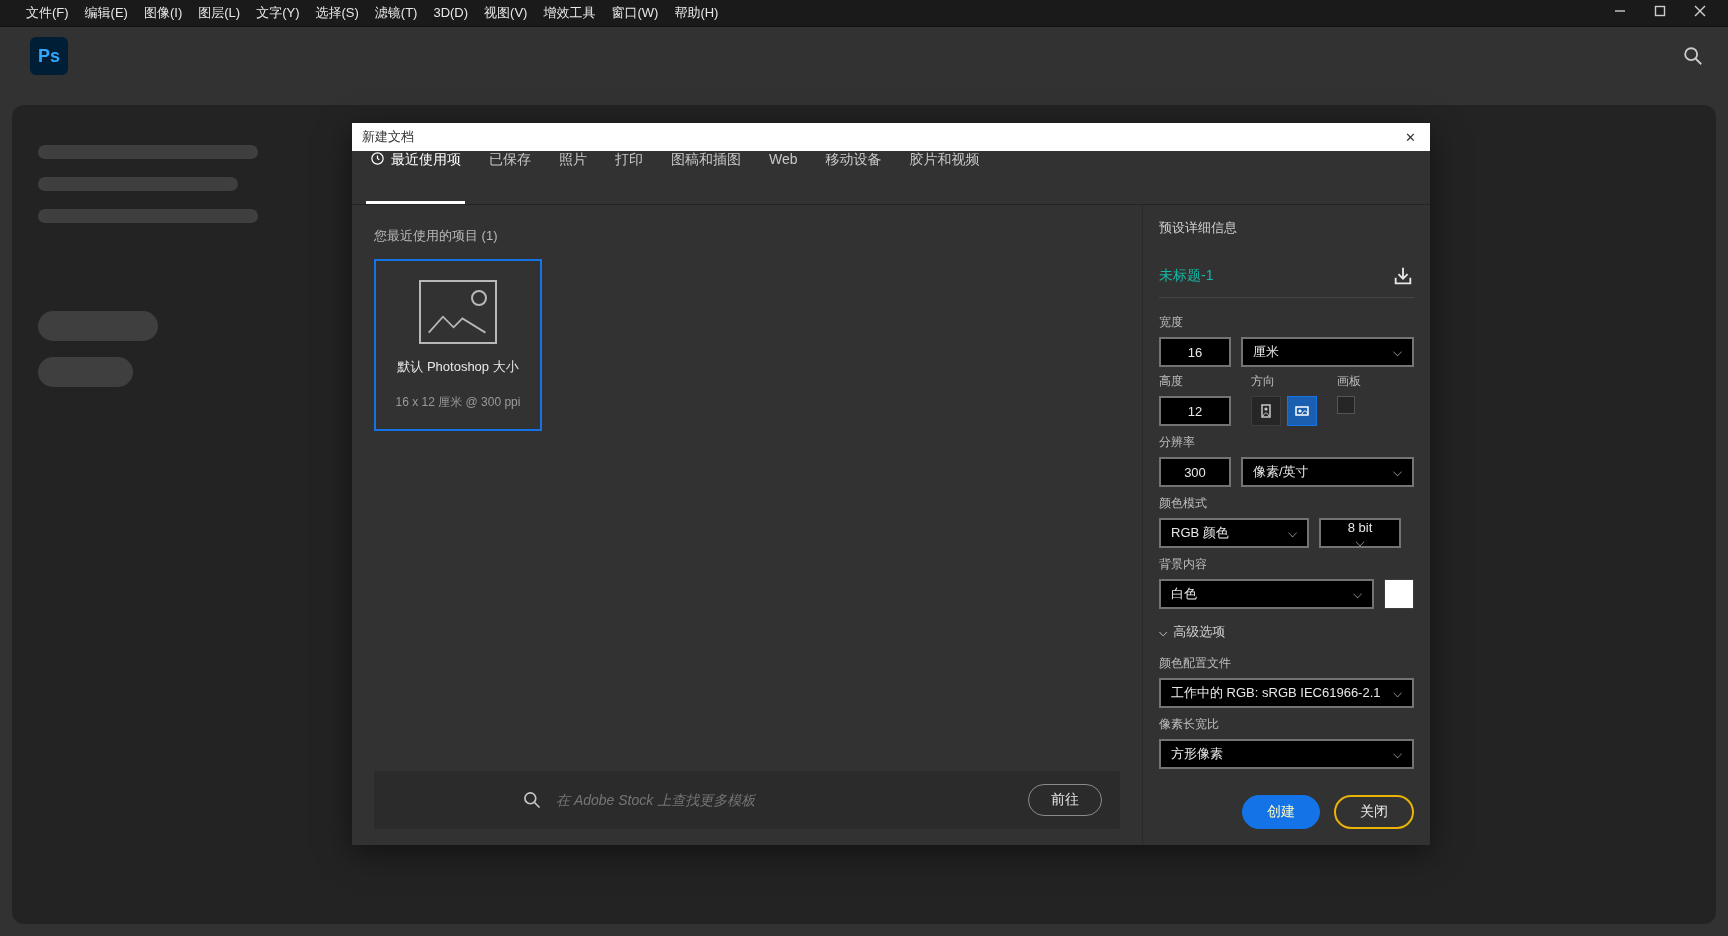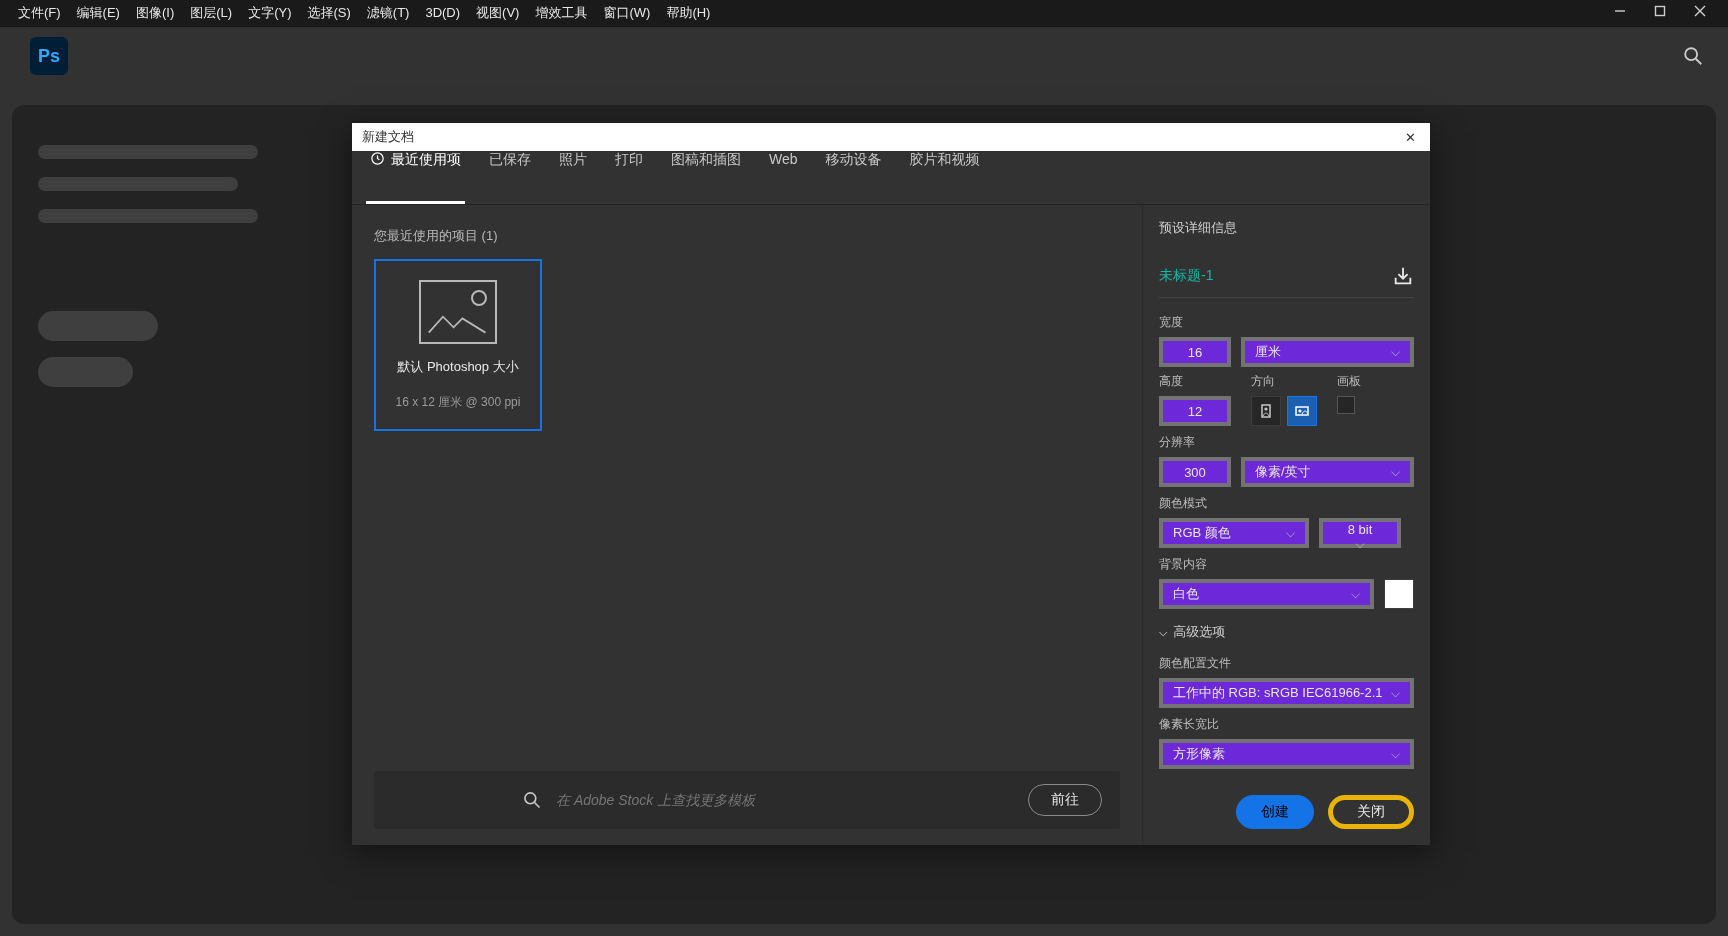--- a/index.html
+++ b/index.html
@@ -10,21 +10,21 @@
   width: 1728px;
   height: 936px;
   overflow: hidden;
   font-size: 13px;
   transform-origin: top left;
 }
 
 .app { width: 100%; height: 100%; background:#1a1a1a; position:relative; }
 
 
-.menubar { position:absolute; top:0; left:0; height:26px; display:flex; align-items:center; padding:0 10px; background:#1a1a1a;}
+.menubar { position:absolute; top:0; left:8px; height:26px; display:flex; align-items:center; padding:0 10px; background:#1a1a1a;}
 .menubar .menu-item { color:#e8e8e8; font-size:13px; padding:0 8px; line-height:26px; cursor:default;}
 
 .win-controls{ position:absolute; top:2px; right:8px; display:flex; gap:0;}
 .win-controls .ctl{ width:40px; height:18px; display:flex;align-items:center;justify-content:center;color:#ccc;font-size:13px;}
 
 
 .chrome { position:absolute; top:26px; left:0; right:0; bottom:0; background:#323232; border-top:1px solid #111;}
 .toolbar-row { height:58px; background:#323232; display:flex; align-items:center; justify-content:space-between; padding:0 24px;}
 .ps-logo { width:38px; height:38px; border-radius:6px; background:#001e36; display:flex; align-items:center; justify-content:center; color:#31a8ff; font-weight:700; font-size:18px; margin-left:6px;}
 .search-icon-tr { color:#ccc; font-size:20px; }
@@ -78,42 +78,42 @@
 .stock-bar .go-btn{ border:1px solid #8a8a8a; color:#e8e8e8; background:transparent; padding:6px 22px; border-radius:18px; font-size:14px;}
 
 
 .detail-title{ color:#d0d0d0; font-size:13px; margin-bottom:28px;}
 .name-row{ display:flex; align-items:center; justify-content:space-between; border-bottom:1px solid #444; padding-bottom:10px; margin-bottom:8px;}
 .name-row .nm{ color:#14b8a6; font-size:14px;}
 
 .fld-label{ color:#bdbdbd; font-size:12px; margin:8px 0 6px;}
 .row{ display:flex; gap:10px; align-items:flex-start;}
 input.num, .sel, input.text {
-  background:#6d28d9; border:4px solid #737373; color:#e8e8e8; height:30px; font-size:13px; padding:0 8px;
+  background:#000000; border:2px solid #737373; color:#e8e8e8; height:30px; font-size:13px; padding:0 8px;
 }
 input.num{ width:72px; text-align:center;}
 .sel{ display:flex; align-items:center; justify-content:space-between; padding:0 10px; cursor:pointer;}
 .sel .chev{ color:#bbb; font-size:12px;}
 .sel.wide{ flex:1;}
 .sel.mid{ width:150px;}
 .sel.small{ width:82px;flex-direction:column;}
 .sel.wfull{ width:100%;}
 .col{ display:flex; flex-direction:column;}
 .orient-btns{ display:flex; gap:6px;}
 .orient{ width:30px;height:30px; border:1px solid #3d3d3d; background:#262626; display:flex;align-items:center;justify-content:center; cursor:pointer;}
 .orient.active{ border:1px solid #1473e6; background:#1b5fb0;}
 .orient svg{ width:16px;height:16px;}
 .chk{ width:18px;height:18px; border:1px solid #555; background:#262626; display:inline-block;}
 .color-swatch{ width:30px; height:30px; background:#fff; border:1px solid #3d3d3d;}
 .adv-hdr{ color:#d0d0d0; font-size:13px; margin:14px 0 6px; display:flex; align-items:center; gap:6px;}
 .adv-hdr .caret{ font-size:11px;}
 .btn-row{ margin-top:auto; display:flex; gap:14px; justify-content:flex-end; padding-top:18px;}
 .btn{ height:34px; padding:0 24px; border-radius:18px; font-size:14px; cursor:pointer;}
-.btn.primary{ background:#1473e6; border:1px solid #1473e6; color:#000000;}
-.btn.ghost{ background:transparent; border:5px solid #eab308; color:#e8e8e8;}
+.btn.primary{ background:#1473e6; border:1px solid #1473e6; color:#fef9c3;}
+.btn.ghost{ background:transparent; border:2px solid #eab308; color:#e8e8e8;}
 .subcols{ display:flex; gap:20px; margin-top:6px;}
 .subcols .fld-label{ margin:0 0 6px 0;}
 svg{ display:block;}
 </style>
 </head>
 <body>
 
 <div class="app">
   <div class="menubar">
     <span class="menu-item">文件(F)</span>

